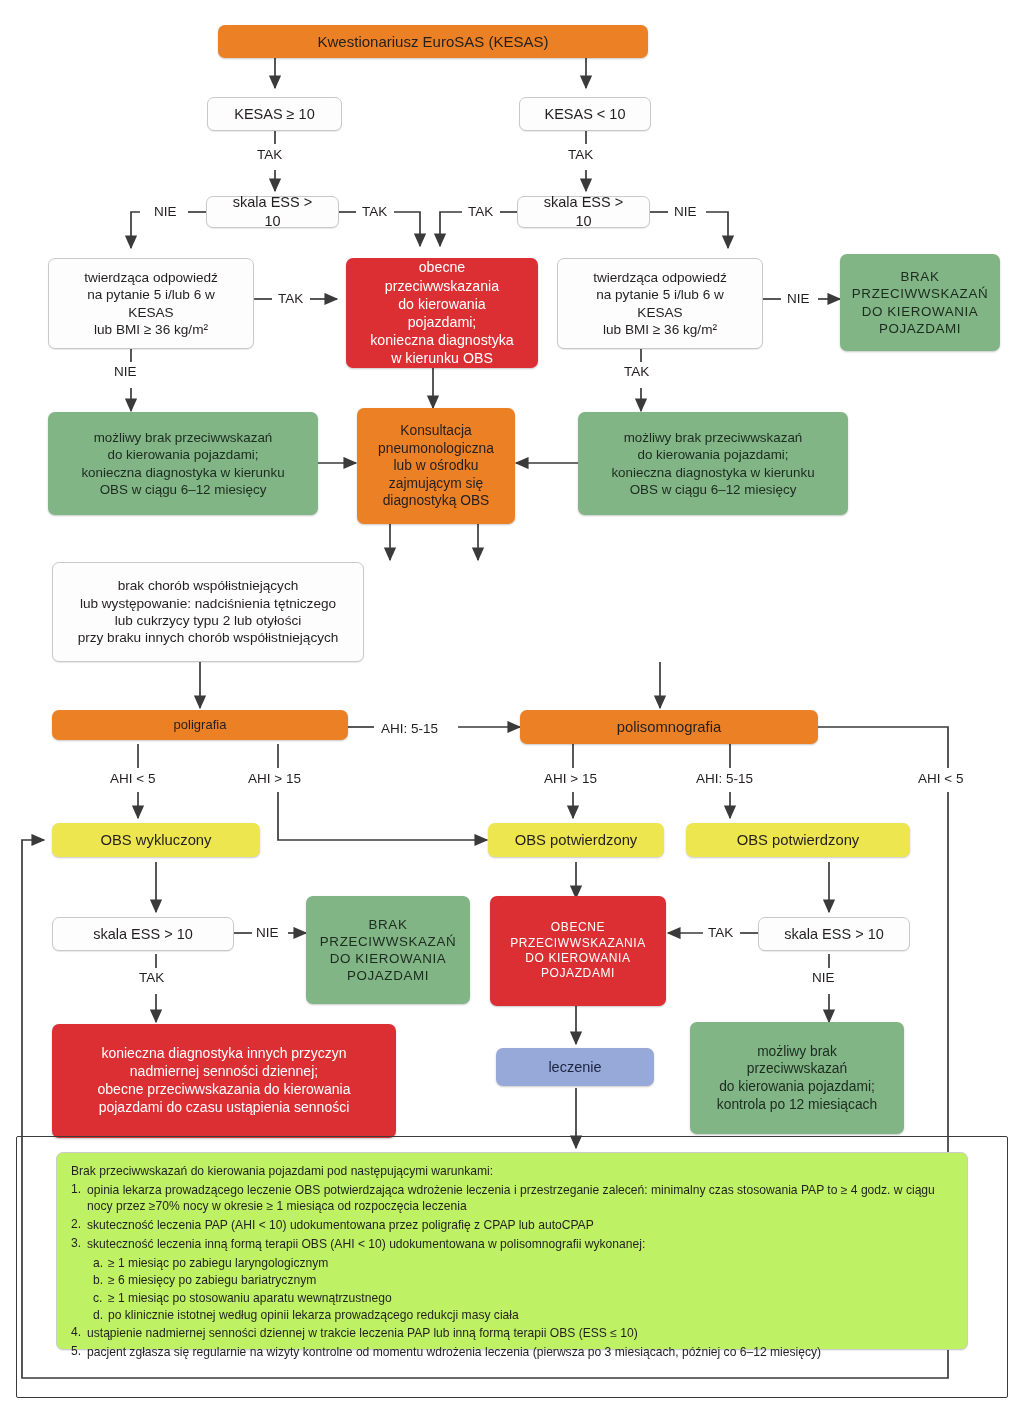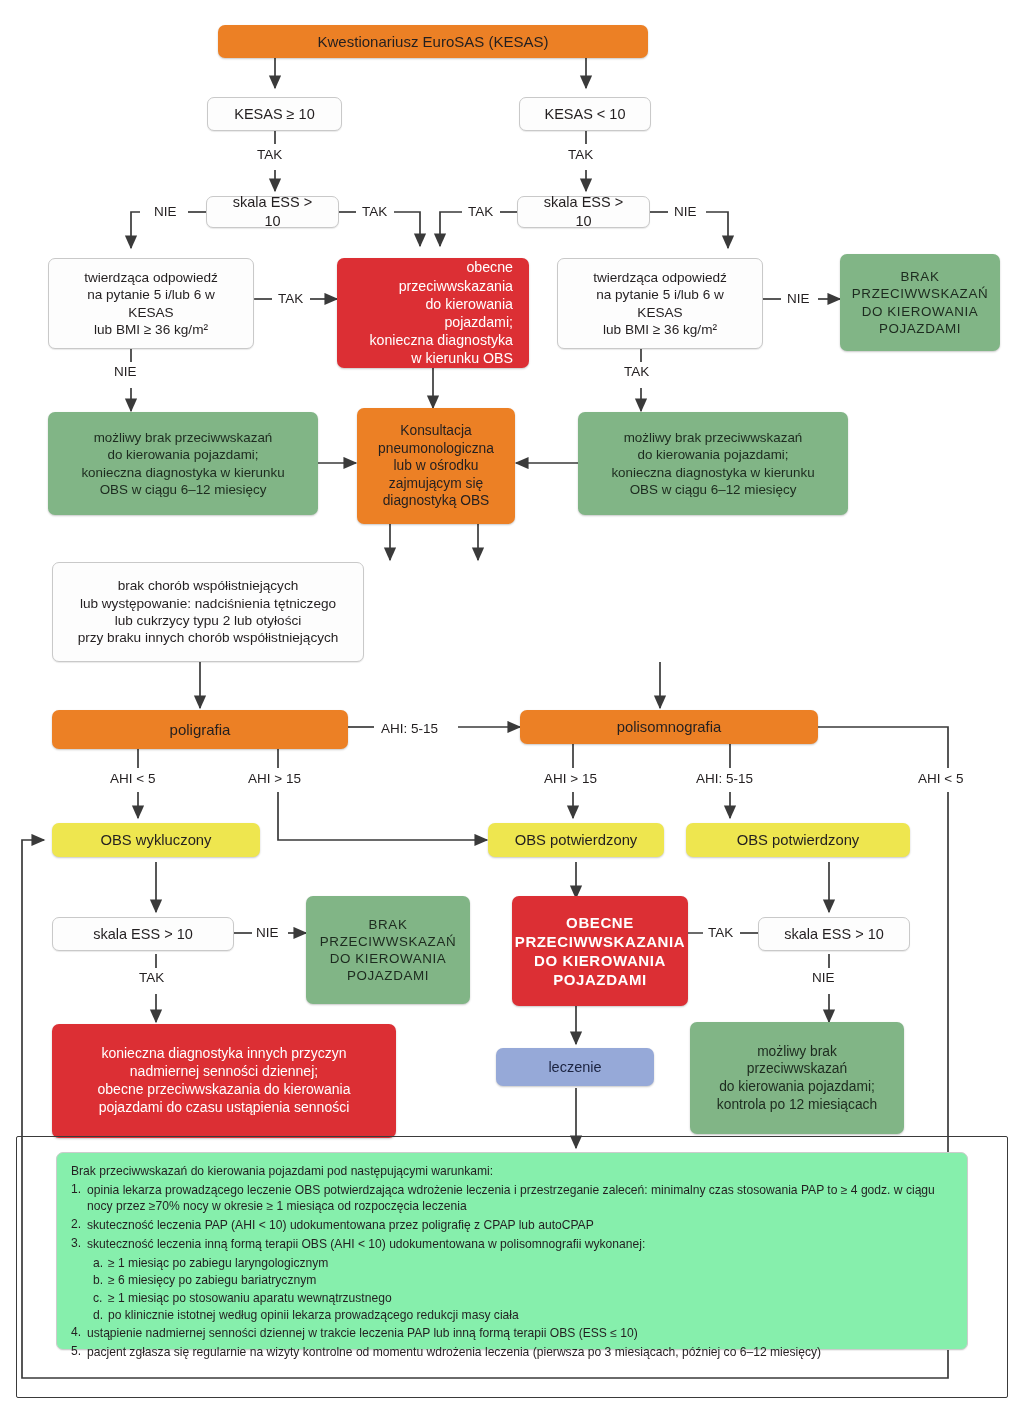--- a/index.html
+++ b/index.html
@@ -41,21 +41,21 @@
     font-size:13.5px;
     color:#231f20;
     white-space:nowrap;
     background:#ffffff;
     padding:0 2px;
   }
   .caps { letter-spacing:.6px; }
 
   .notebox {
     position:absolute;
-    background:#86efac;
+    background:#bef264;
     border:1px solid #cccccc;
     border-radius:7px;
     padding:11px 14px 12px 14px;
     box-shadow:0 1px 1px rgba(0,0,0,.07);
   }
   .note-head { font-size:12.1px; margin-bottom:4px; }
   .note-item { font-size:12.1px; display:flex; margin-top:2.5px; }
   .note-item .num { width:16px; flex:0 0 16px; }
   .note-item .txt { flex:1; line-height:1.35; }
   .note-sub { font-size:12.1px; display:flex; margin-top:3.5px; padding-left:22px; }
@@ -178,21 +178,21 @@
 
   <div class="lbl" style="left:152px; top:204px;">NIE</div>
   <div class="lbl" style="left:360px; top:204px;">TAK</div>
   <div class="lbl" style="left:466px; top:204px;">TAK</div>
   <div class="lbl" style="left:672px; top:204px;">NIE</div>
 
   <div class="node plain" style="left:48px; top:258px; width:206px; height:91px; font-size:13.6px;">twierdząca odpowiedź
 na pytanie 5 i/lub 6 w KESAS
 lub BMI ≥ 36 kg/m²</div>
 
-  <div class="node red" style="left:337px; top:258px; width:192px; height:110px; font-size:14.2px;text-align:right;">obecne przeciwwskazania
+  <div class="node red" style="left:346px; top:258px; width:192px; height:110px; font-size:14.2px;">obecne przeciwwskazania
 do kierowania pojazdami;
 konieczna diagnostyka
 w kierunku OBS</div>
 
   <div class="node plain" style="left:557px; top:258px; width:206px; height:91px; font-size:13.6px;">twierdząca odpowiedź
 na pytanie 5 i/lub 6 w KESAS
 lub BMI ≥ 36 kg/m²</div>
 
   <div class="node green caps" style="left:840px; top:254px; width:160px; height:97px; font-size:13.4px;">BRAK
 PRZECIWWSKAZAŃ
@@ -219,21 +219,21 @@
 do kierowania pojazdami;
 konieczna diagnostyka w kierunku
 OBS w ciągu 6–12 miesięcy</div>
 
   <div class="node plain" style="left:52px; top:562px; width:312px; height:100px; font-size:13.6px;">brak chorób współistniejących
 lub występowanie: nadciśnienia tętniczego
 lub cukrzycy typu 2 lub otyłości
 przy braku innych chorób współistniejących</div>
 
 
-  <div class="node orange" style="left:52px; top:710px; width:296px; height:39px; font-size:15px;">poligrafia</div>
+  <div class="node orange" style="left:52px; top:710px; width:296px; height:30px; font-size:13px;">poligrafia</div>
 
   <div class="node orange" style="left:520px; top:710px; width:298px; height:34px; font-size:14.8px;">polisomnografia</div>
 
   <div class="lbl" style="left:379px; top:721px;">AHI: 5-15</div>
   <div class="lbl" style="left:108px; top:771px;">AHI &lt; 5</div>
   <div class="lbl" style="left:246px; top:771px;">AHI &gt; 15</div>
   <div class="lbl" style="left:542px; top:771px;">AHI &gt; 15</div>
   <div class="lbl" style="left:694px; top:771px;">AHI: 5-15</div>
   <div class="lbl" style="left:916px; top:771px;">AHI &lt; 5</div>
 
@@ -243,21 +243,21 @@
 
   <div class="node yellow" style="left:686px; top:823px; width:224px; height:34px; font-size:14.8px;">OBS potwierdzony</div>
 
   <div class="node plain" style="left:52px; top:917px; width:182px; height:34px; font-size:14.5px;">skala ESS &gt; 10</div>
 
   <div class="node green caps" style="left:306px; top:896px; width:164px; height:108px; font-size:13.4px;">BRAK
 PRZECIWWSKAZAŃ
 DO KIEROWANIA
 POJAZDAMI</div>
 
-  <div class="node red caps" style="left:512px; top:896px; width:176px; height:110px; font-size:15px;font-weight:bold;">OBECNE
+  <div class="node red caps" style="left:490px; top:896px; width:176px; height:110px; font-size:12px;">OBECNE
 PRZECIWWSKAZANIA
 DO KIEROWANIA
 POJAZDAMI</div>
 
   <div class="node plain" style="left:758px; top:917px; width:152px; height:34px; font-size:14.5px;">skala ESS &gt; 10</div>
 
   <div class="lbl" style="left:254px; top:925px;">NIE</div>
   <div class="lbl" style="left:137px; top:970px;">TAK</div>
   <div class="lbl" style="left:706px; top:925px;">TAK</div>
   <div class="lbl" style="left:810px; top:970px;">NIE</div>

